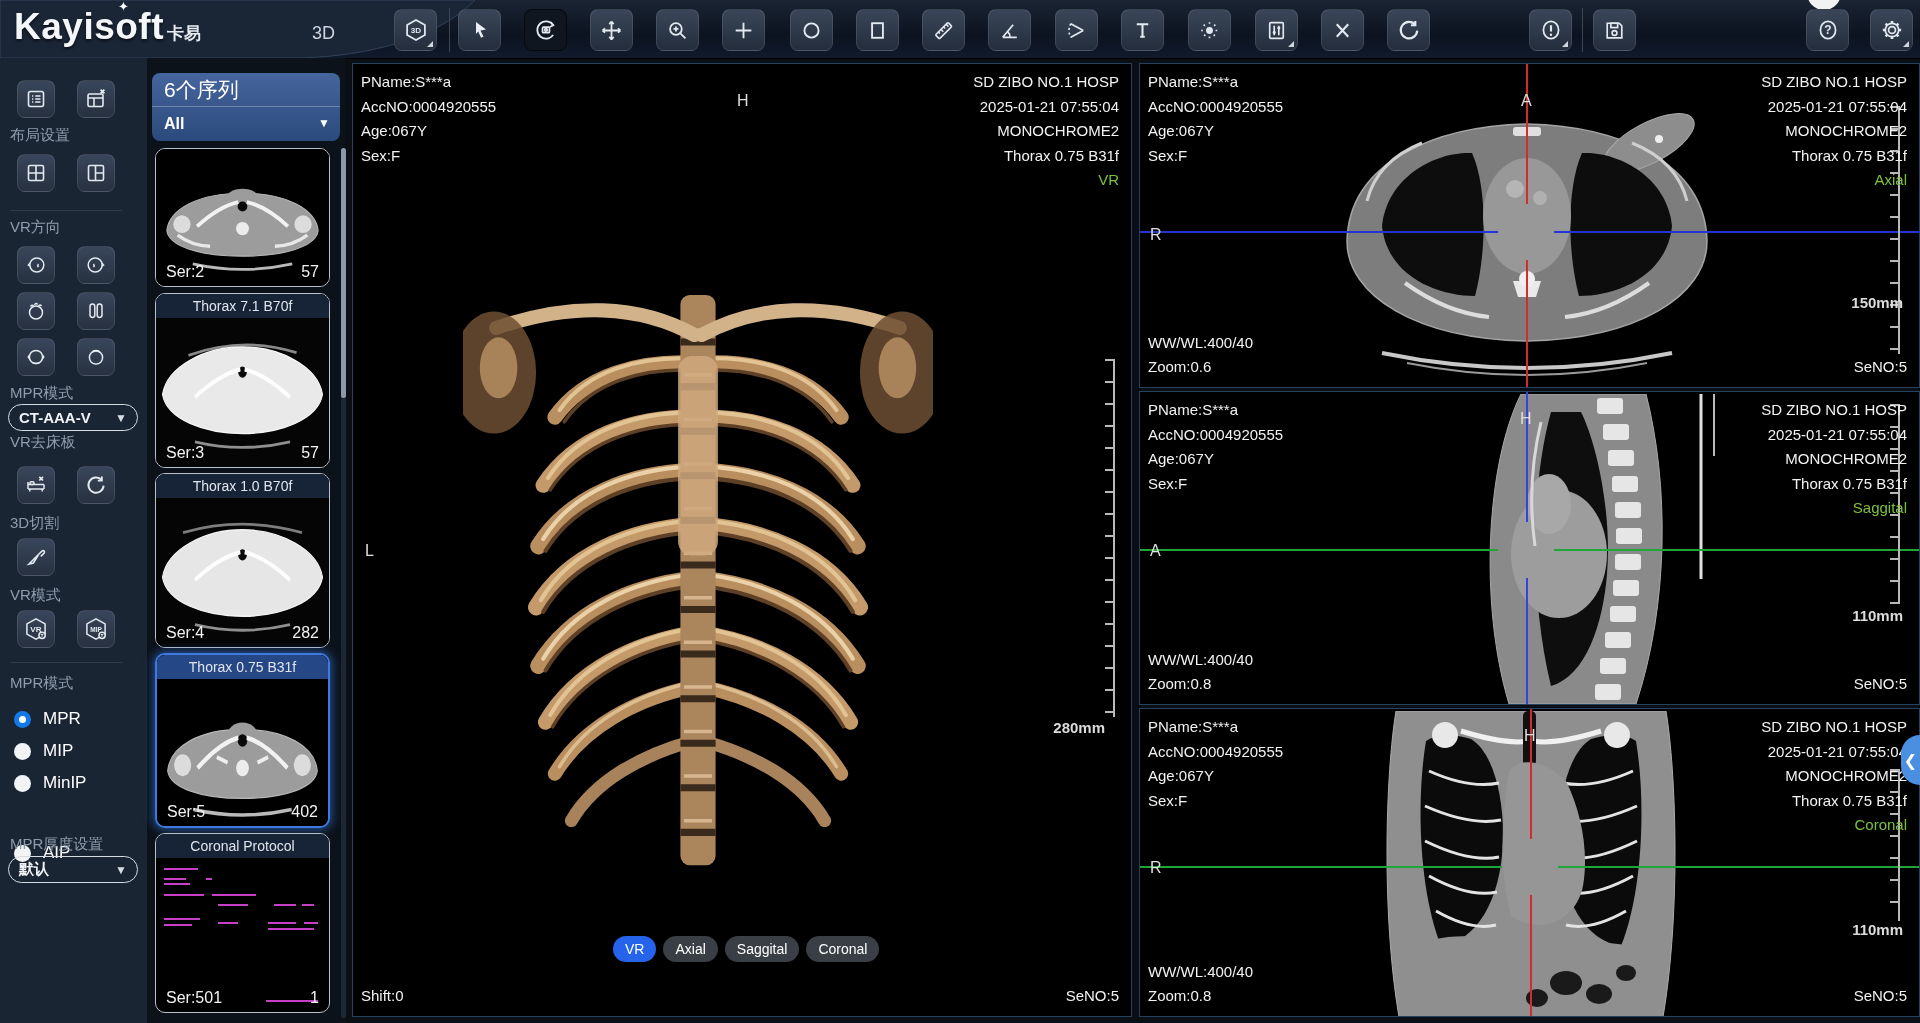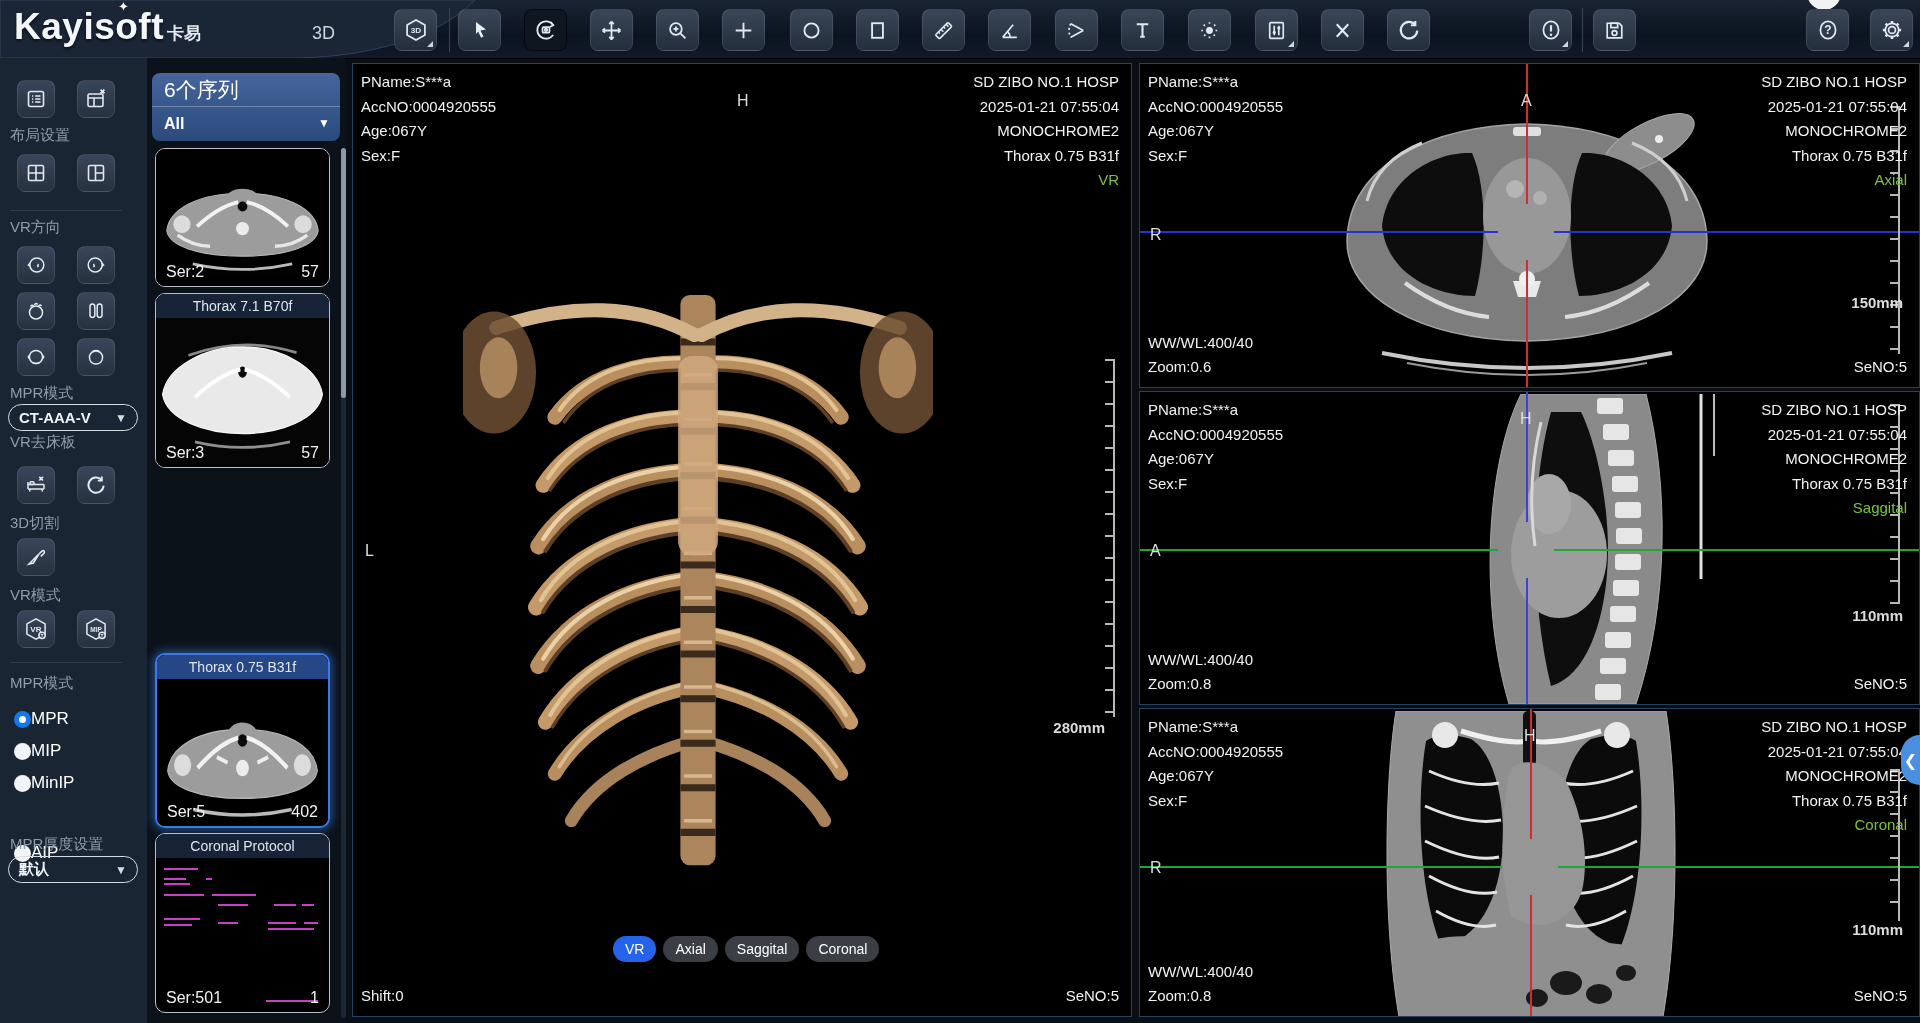--- a/index.html
+++ b/index.html
@@ -38,21 +38,21 @@
   .sdivider{position:absolute;left:10px;width:112px;height:1px;background:#303c4c;}
   .dropdown{position:absolute;left:8px;width:130px;height:27px;border:1.5px solid #d6dce3;
         border-radius:14px;display:flex;align-items:center;box-sizing:border-box;
         padding:0 10px;font-size:15px;font-weight:bold;color:#f0f3f7;justify-content:space-between;}
   .dropdown .chev{font-size:12px;color:#d6dce3;font-weight:normal;}
   .radio-row{position:absolute;left:14px;height:22px;display:flex;align-items:center;cursor:pointer;}
   .radio{width:17px;height:17px;border-radius:50%;background:#f2f4f6;display:inline-block;}
   .radio.on{background:#1479e8;position:relative;}
   .radio.on::after{content:"";position:absolute;left:5px;top:5px;width:7px;height:7px;
         border-radius:50%;background:#fff;}
-  .radio-label{font-size:17px;color:#fff;}
+  .radio-label{margin-left:12px;font-size:17px;color:#fff;}
   
   #thumbpanel{position:absolute;left:147px;top:58px;width:198px;height:965px;background:#0c121a;}
   #serieshead{position:absolute;left:5px;top:15px;width:188px;height:68px;border-radius:8px;
         background:linear-gradient(180deg,#45659d 0%,#2b4a7c 100%);box-sizing:border-box;}
   #serieshead .row1{height:33px;line-height:33px;padding-left:12px;font-size:21px;color:#fff;}
   #serieshead .row2{height:33px;line-height:33px;padding:0 10px 0 12px;font-size:16px;
         font-weight:bold;color:#fff;border-top:1px solid rgba(255,255,255,.28);
         display:flex;justify-content:space-between;align-items:center;}
   .scard{position:absolute;left:8px;width:175px;border:1.5px solid #b9c0c9;border-radius:10px;
         background:#000;box-sizing:border-box;overflow:hidden;}
@@ -398,20 +398,33 @@
         <path d="M30,44 q50,-14 100,-2" stroke="#8a8a8a" stroke-width="2" fill="none"></path>
         <path d="M6,72 C10,52 45,38 80,38 C115,38 150,52 154,72 C150,90 115,100 80,100 C45,100 10,90 6,72 Z" fill="#e9e9e9" stroke="#f5f5f5"></path>
         <circle cx="80" cy="56" r="4" fill="#0a0a0a"></circle>
         <path d="M36,74 Q58,58 78,54 M124,74 Q102,58 82,54" stroke="#fdfdfd" stroke-width="3" fill="none"></path>
         <path d="M36,106 Q80,114 124,106" stroke="#8f8f8f" stroke-width="2" fill="none"></path>
       </svg>
       <span class="ser">Ser:3</span>
       <span class="cnt">57</span>
     </div>
 
+    <div class="scard" style="top:415px;height:175px">
+      <div class="chead">Thorax 1.0 B70f</div>
+      <svg viewBox="0 0 160 124" preserveAspectRatio="none">
+        <rect width="160" height="124" fill="#050505"></rect>
+        <path d="M25,42 q55,-12 110,0" stroke="#7d7d7d" stroke-width="2" fill="none"></path>
+        <path d="M6,74 C10,54 45,40 80,40 C115,40 150,54 154,74 C150,92 115,102 80,102 C45,102 10,92 6,74 Z" fill="#e6e6e6" stroke="#f3f3f3"></path>
+        <circle cx="80" cy="58" r="4" fill="#0a0a0a"></circle>
+        <path d="M36,76 Q58,60 78,56 M124,76 Q102,60 82,56" stroke="#fdfdfd" stroke-width="3" fill="none"></path>
+        <path d="M36,108 Q80,116 124,108" stroke="#8f8f8f" stroke-width="2" fill="none"></path>
+      </svg>
+      <span class="ser">Ser:4</span>
+      <span class="cnt">282</span>
+    </div>
 
     <div class="scard sel" style="top:595px;height:175px">
       <div class="chead">Thorax 0.75 B31f</div>
       <svg viewBox="0 0 160 124" preserveAspectRatio="none">
         <rect width="160" height="124" fill="#000"></rect>
         <path d="M10,84 C12,66 40,54 80,54 C120,54 148,66 150,84 C148,96 120,104 80,104 C40,104 12,96 10,84 Z" fill="#9c9c9c" stroke="#b5b5b5"></path>
         <ellipse cx="80" cy="58" rx="14" ry="9" fill="#9c9c9c"></ellipse>
         <circle cx="80" cy="62" r="4.5" fill="#0a0a0a"></circle>
         <path d="M38,82 Q58,64 76,60 M122,82 Q102,64 84,60" stroke="#f2f2f2" stroke-width="3.5" fill="none"></path>
         <circle cx="80" cy="82" r="6" fill="#ececec"></circle>

